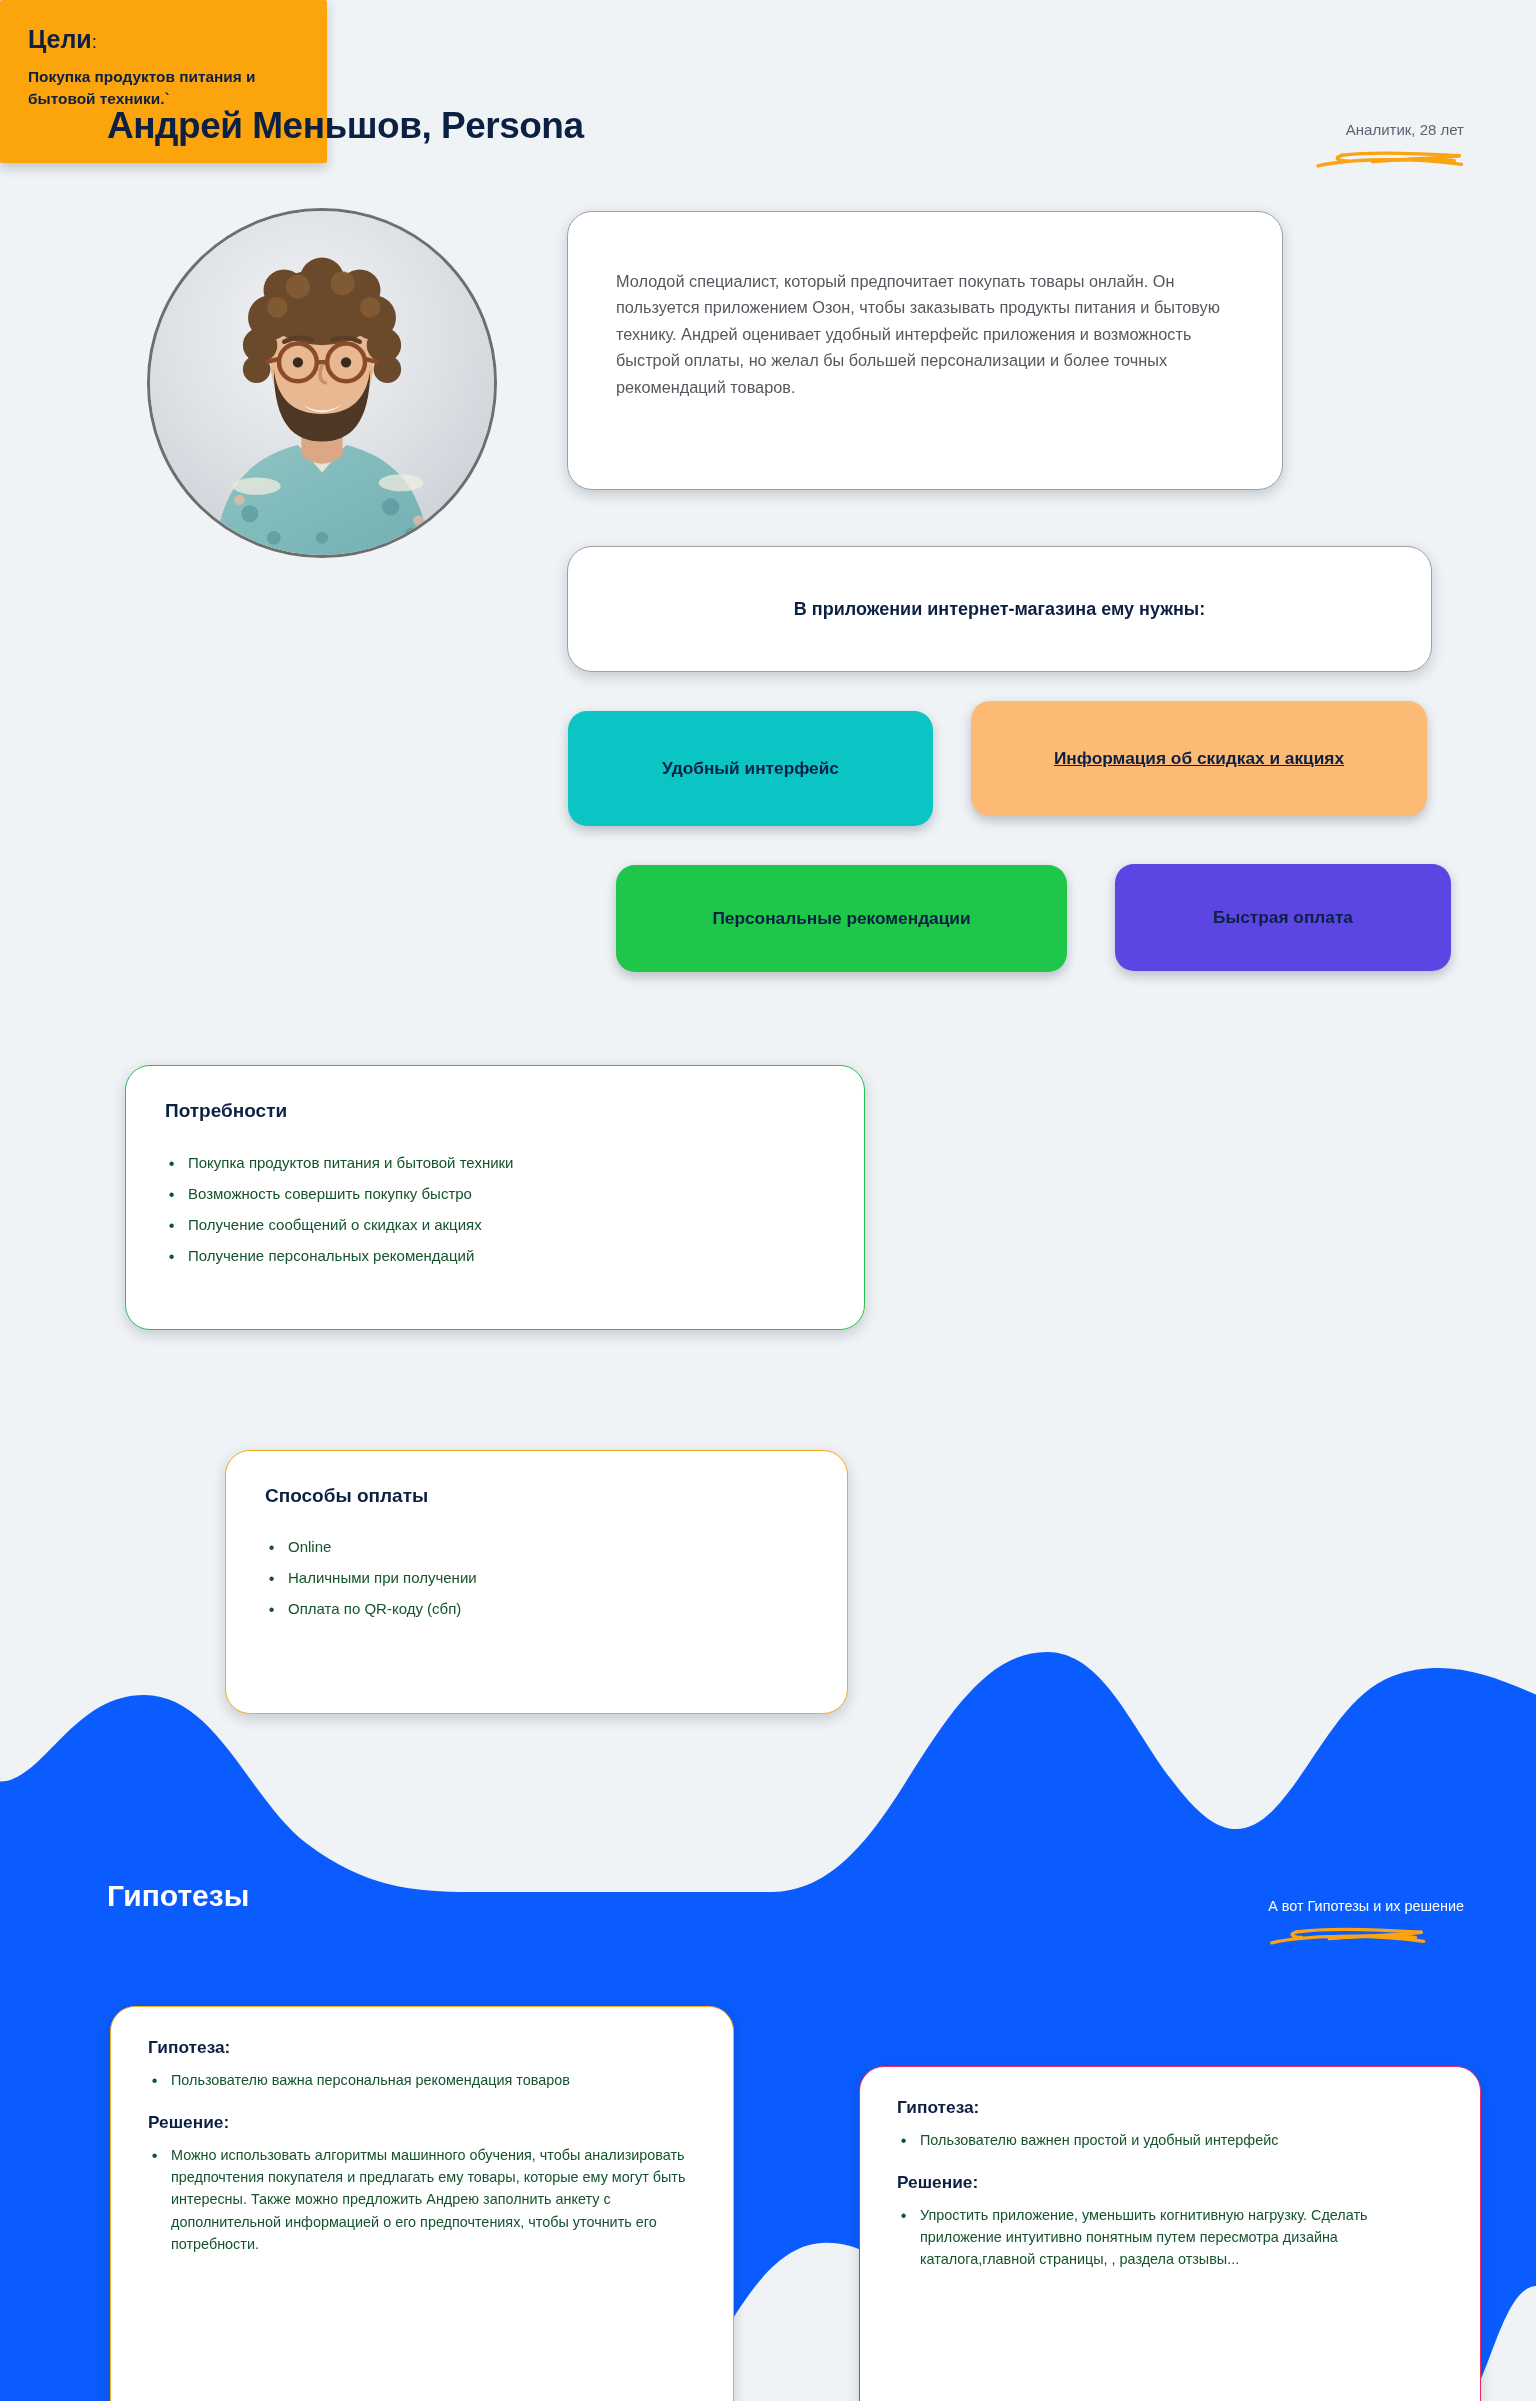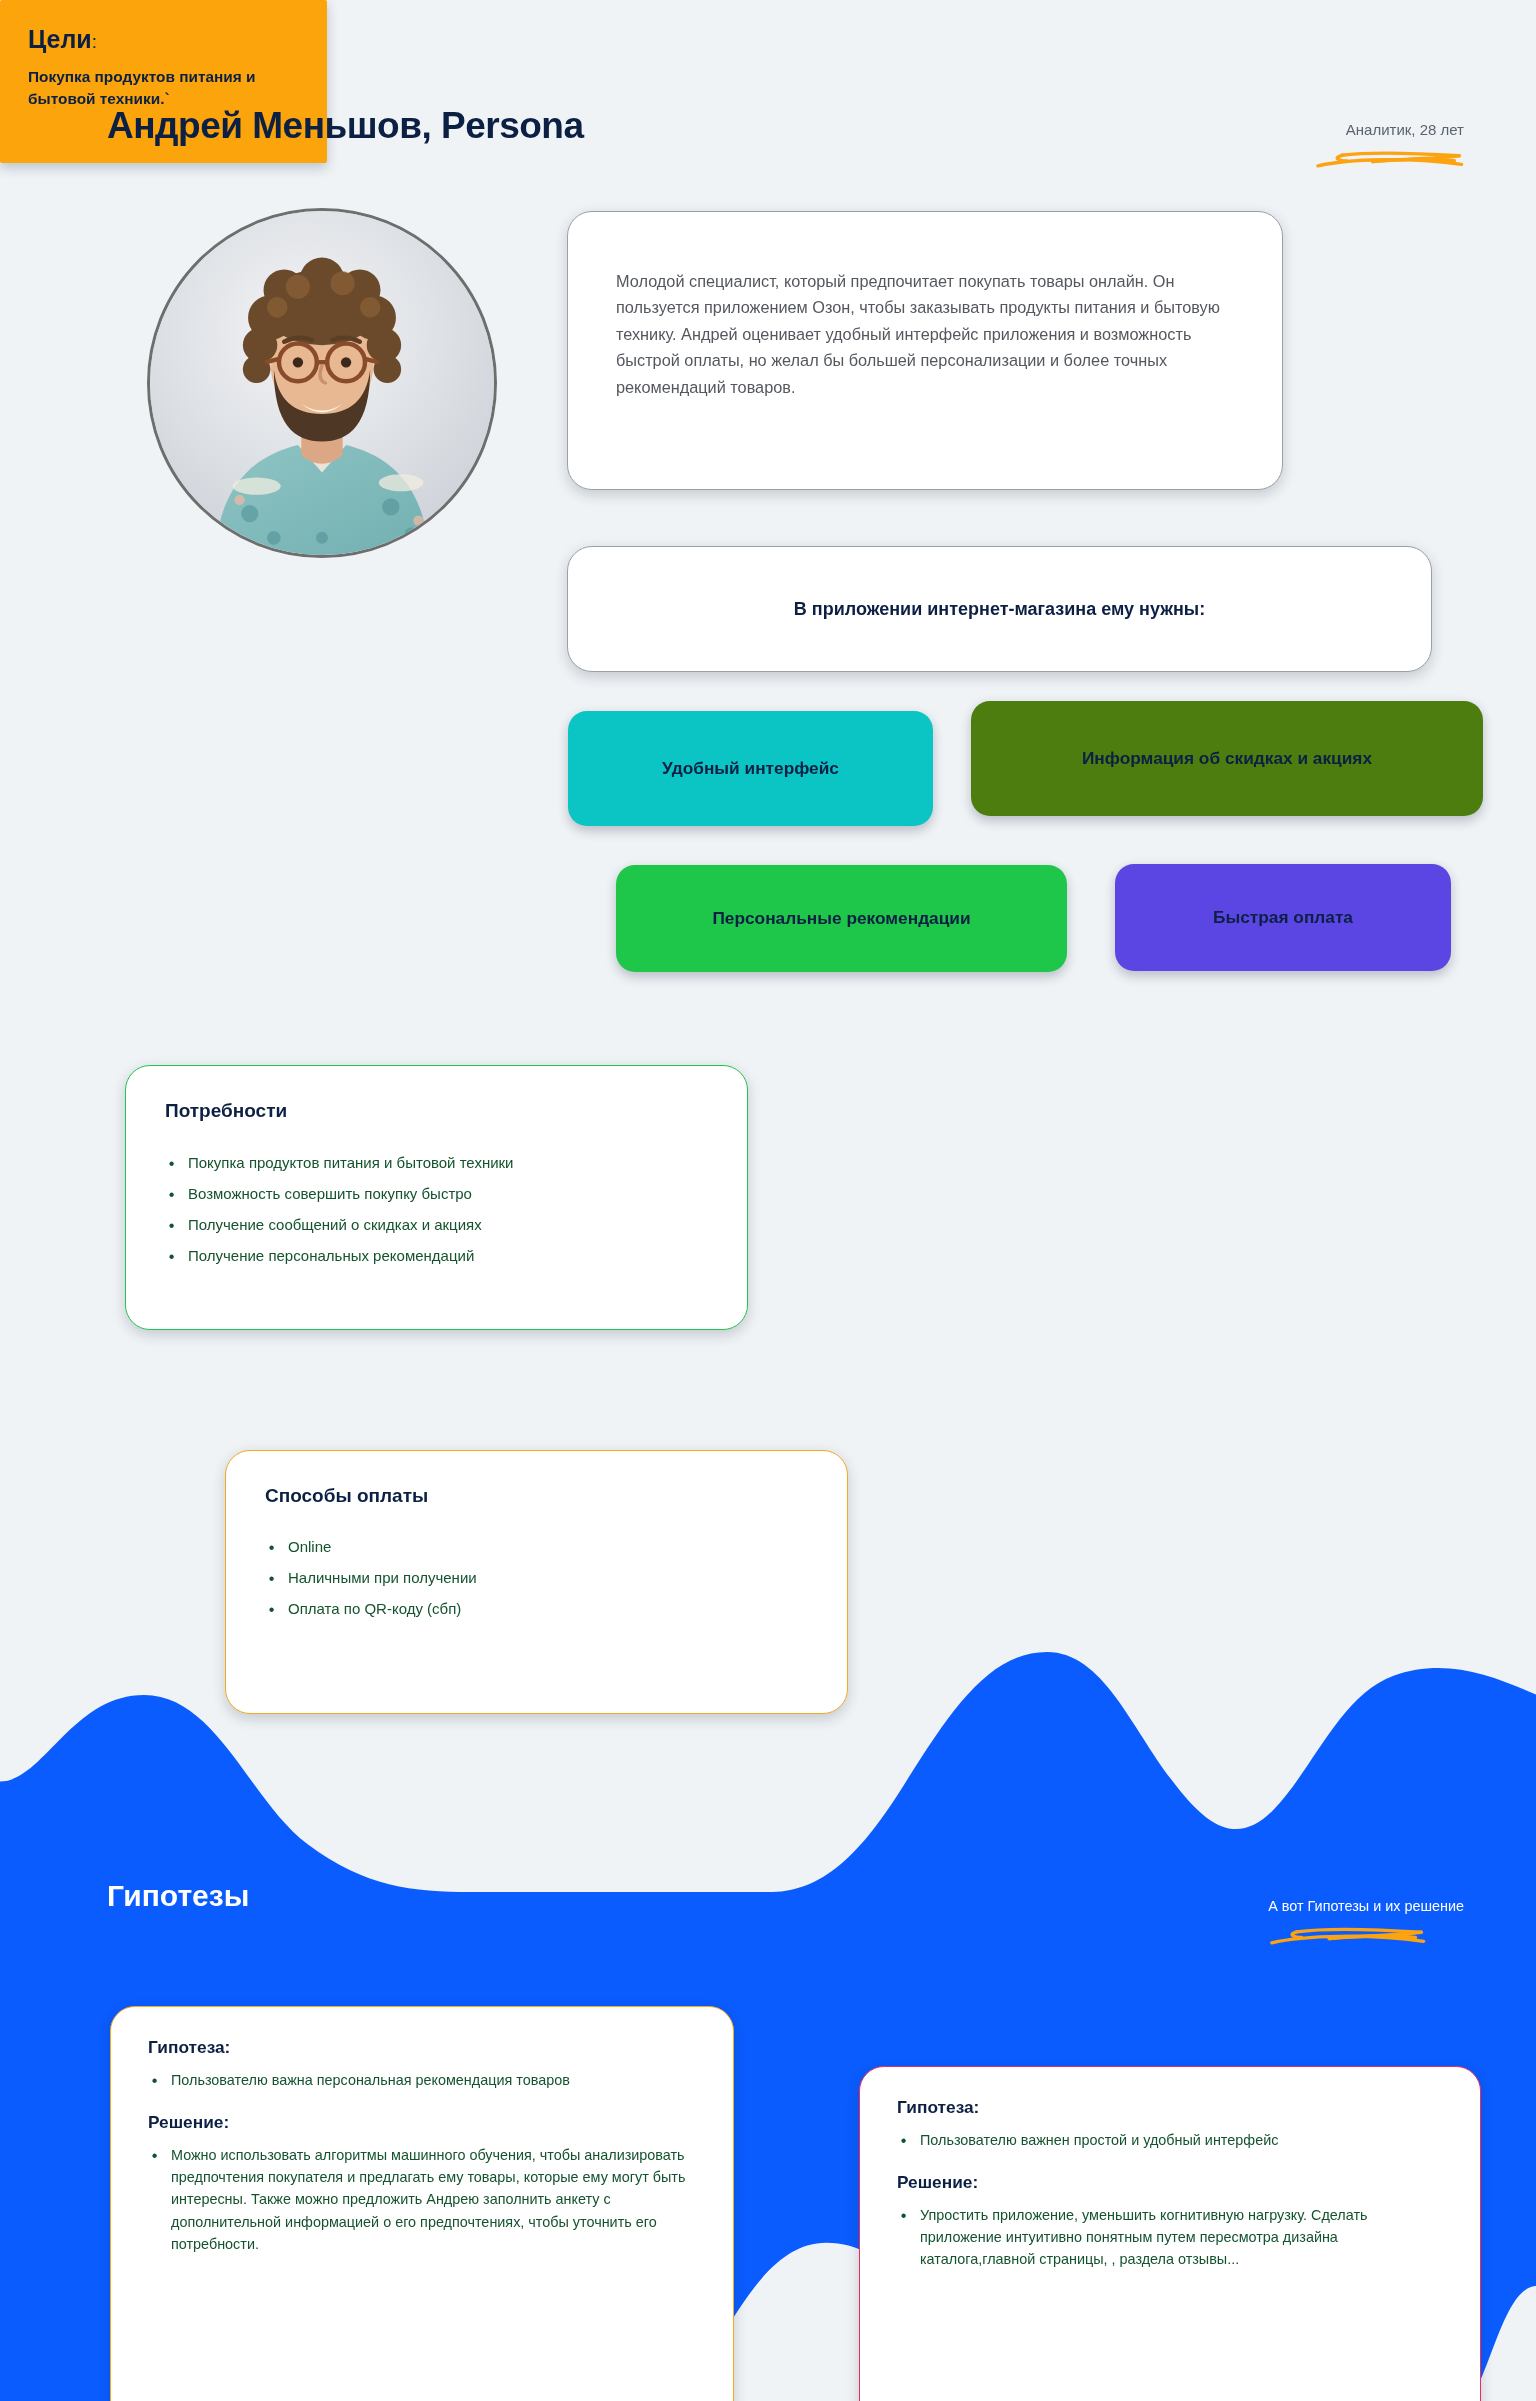--- a/index.html
+++ b/index.html
@@ -123,21 +123,21 @@
     display: flex; align-items: center; justify-content: center;
     text-align: center;
     color: #0c2044;
     font-size: 17.3px; font-weight: 700;
     padding: 0 10px;
     box-shadow: 0 4.8px 10.6px rgba(20,30,50,0.24);
     z-index: 6;
     line-height: 1.25;
   }
   #chip-0 { left: 568px; top: 711px; width: 365px; height: 115px; background: #0bc4c4; }
-  #chip-1 { left: 971px; top: 701px; width: 512px; height: 115px; background: #4d7c0f; }
+  #chip-1 { left: 971px; top: 701px; width: 456px; height: 115px; background: #fdba74; text-decoration: underline; }
   #chip-2 { left: 616px; top: 865px; width: 451px; height: 107px; background: #1ec64a; }
   #chip-3 { left: 1115px; top: 864px; width: 336px; height: 107px; background: #5b46e4; }
 
   
   .list-card { padding: 34px 39px; }
   .list-title {
     font-size: 19px; font-weight: 800;
     color: #0c2044; margin-bottom: 34px;
   }
   .list-title.gray { color: #3a3a3a; }
@@ -152,21 +152,21 @@
   }
   ul.bullets li::before {
     content: "•";
     position: absolute; left: 3.8px; top: -1px;
     font-size: 16.3px;
   }
   ul.bullets.gray li { color: #3a3a3a; }
 
   #needs-card {
     left: 125px; top: 1065px;
-    width: 623px; height: 265px;
+    width: 740px; height: 265px;
     border: 1.4px solid #24c24e;
   }
   #needs-card .list-title { margin-bottom: 29px; }
 
   #frustrations-card {
     left: 855px; top: 1161px;
     width: 622px; height: 241px;
     border: 1.4px solid #b6bcc3;
   }
   #frustrations-card .list-title { margin-bottom: 27px; }

